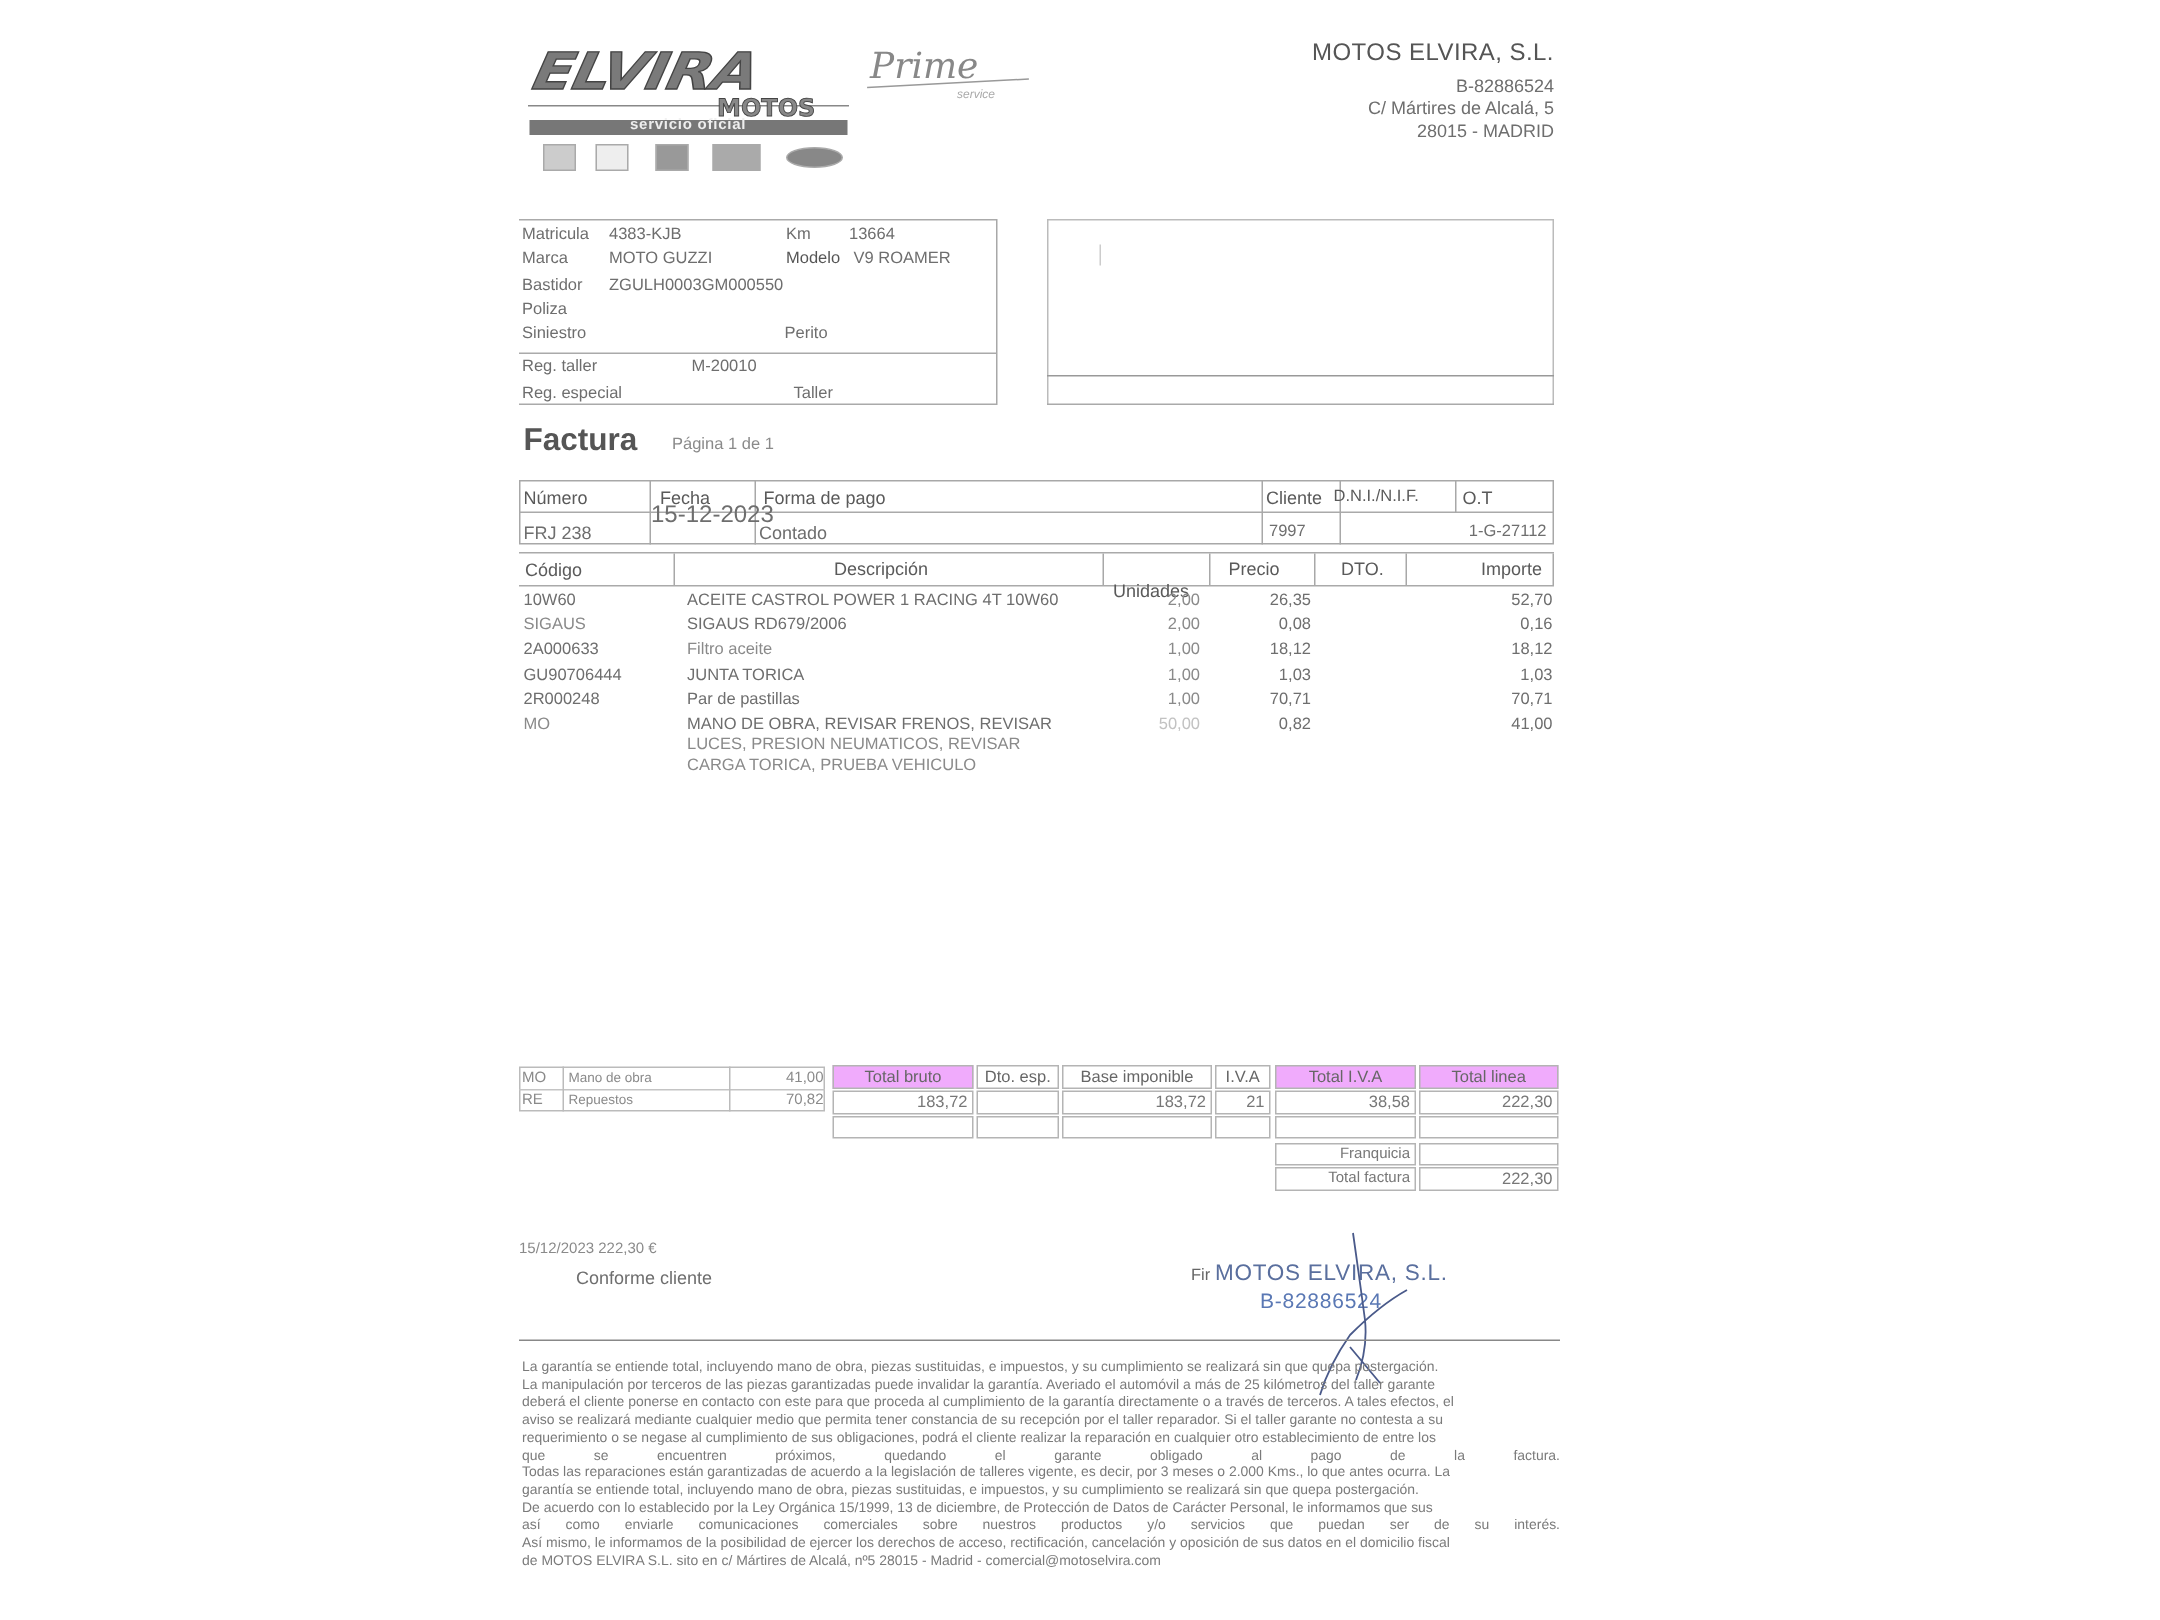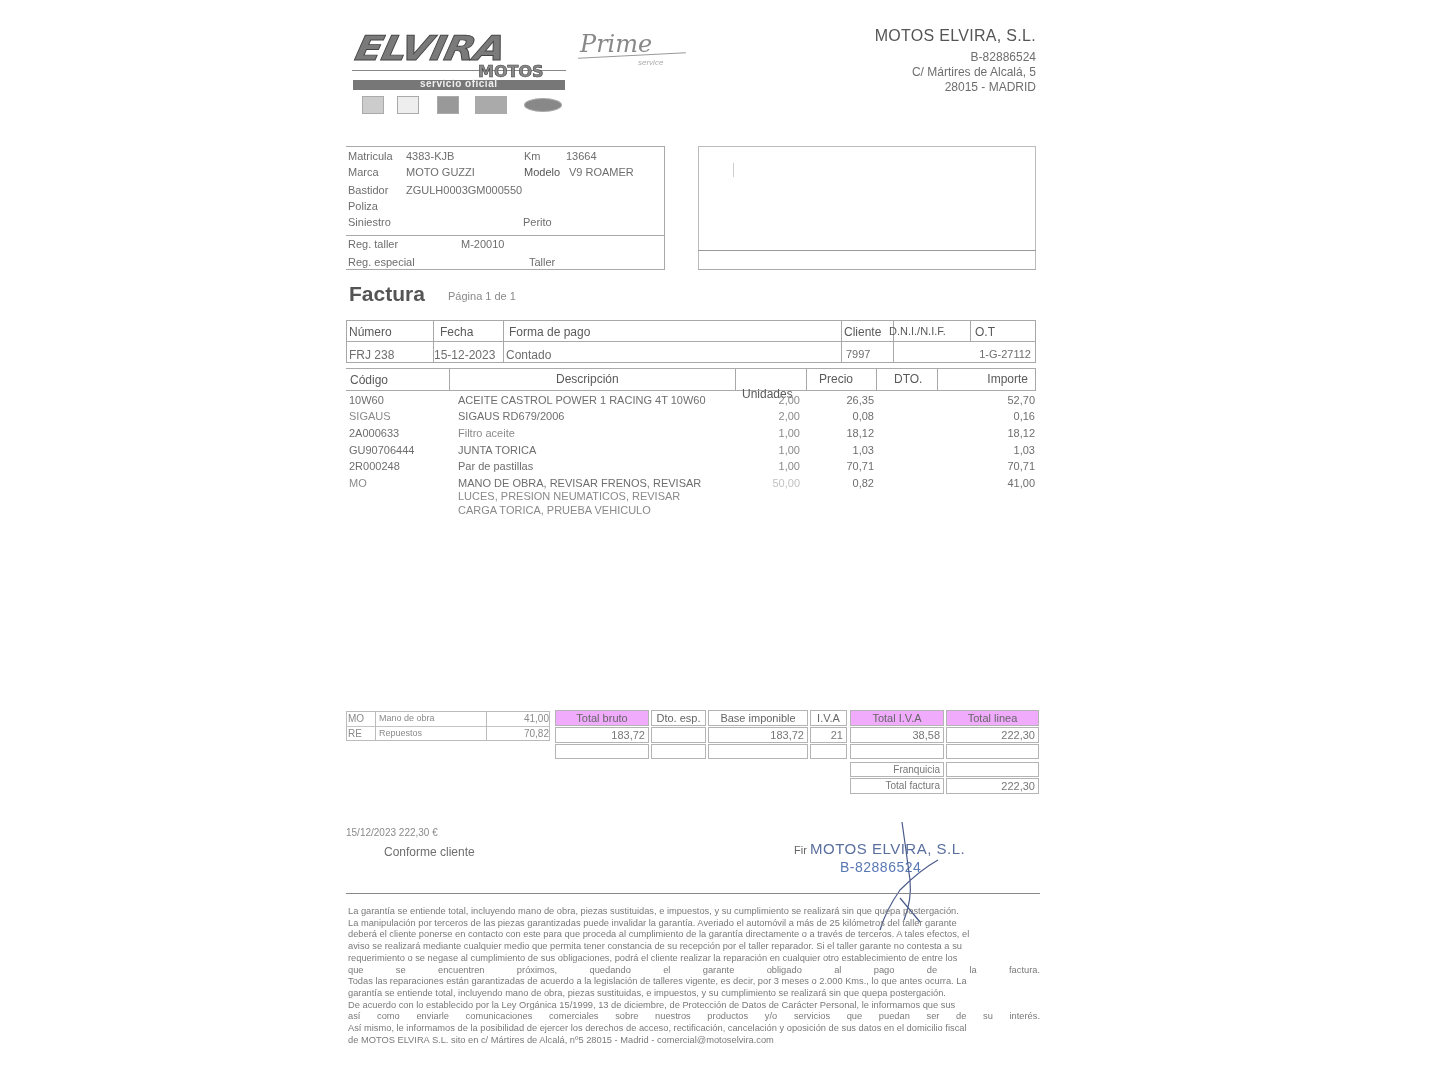--- a/index.html
+++ b/index.html
@@ -111,21 +111,21 @@
   <div class="vline" style="left:970px; top:320px; height:22px;"></div>
 
   <div class="abs hd" style="left:349px; top:325px;text-align:right;">Número</div>
   <div class="abs hd" style="left:440px; top:325px;">Fecha</div>
   <div class="abs hd" style="left:509px; top:325px;">Forma de pago</div>
   <div class="abs hd" style="left:844px; top:325px;">Cliente</div>
   <div class="abs hd" style="left:862px; top:325px; font-size:11px;padding-left:27px;">D.N.I./N.I.F.</div>
   <div class="abs hd" style="left:975px; top:325px;">O.T</div>
 
   <div class="abs t" style="left:349px; top:348px; font-size:12px;">FRJ 238</div>
-  <div class="abs t" style="left:434px; top:348px; font-size:12px;">15-12-2023</div>
+  <div class="abs t" style="left:434px; top:335px; font-size:16px;">15-12-2023</div>
   <div class="abs t" style="left:506px; top:348px; font-size:12px;">Contado</div>
   <div class="abs t" style="left:846px; top:348px;">7997</div>
   <div class="abs t" style="right:409px; top:348px;">1-G-27112</div>
 </div>
 
 <div>
   <div class="hline" style="left:346px; top:368px; width:690px; background:#aaa;"></div>
   <div class="hline" style="left:346px; top:390px; width:690px; background:#aaa;"></div>
   <div class="vline" style="left:449px; top:369px; height:21px;"></div>
   <div class="vline" style="left:735px; top:369px; height:21px;"></div>

